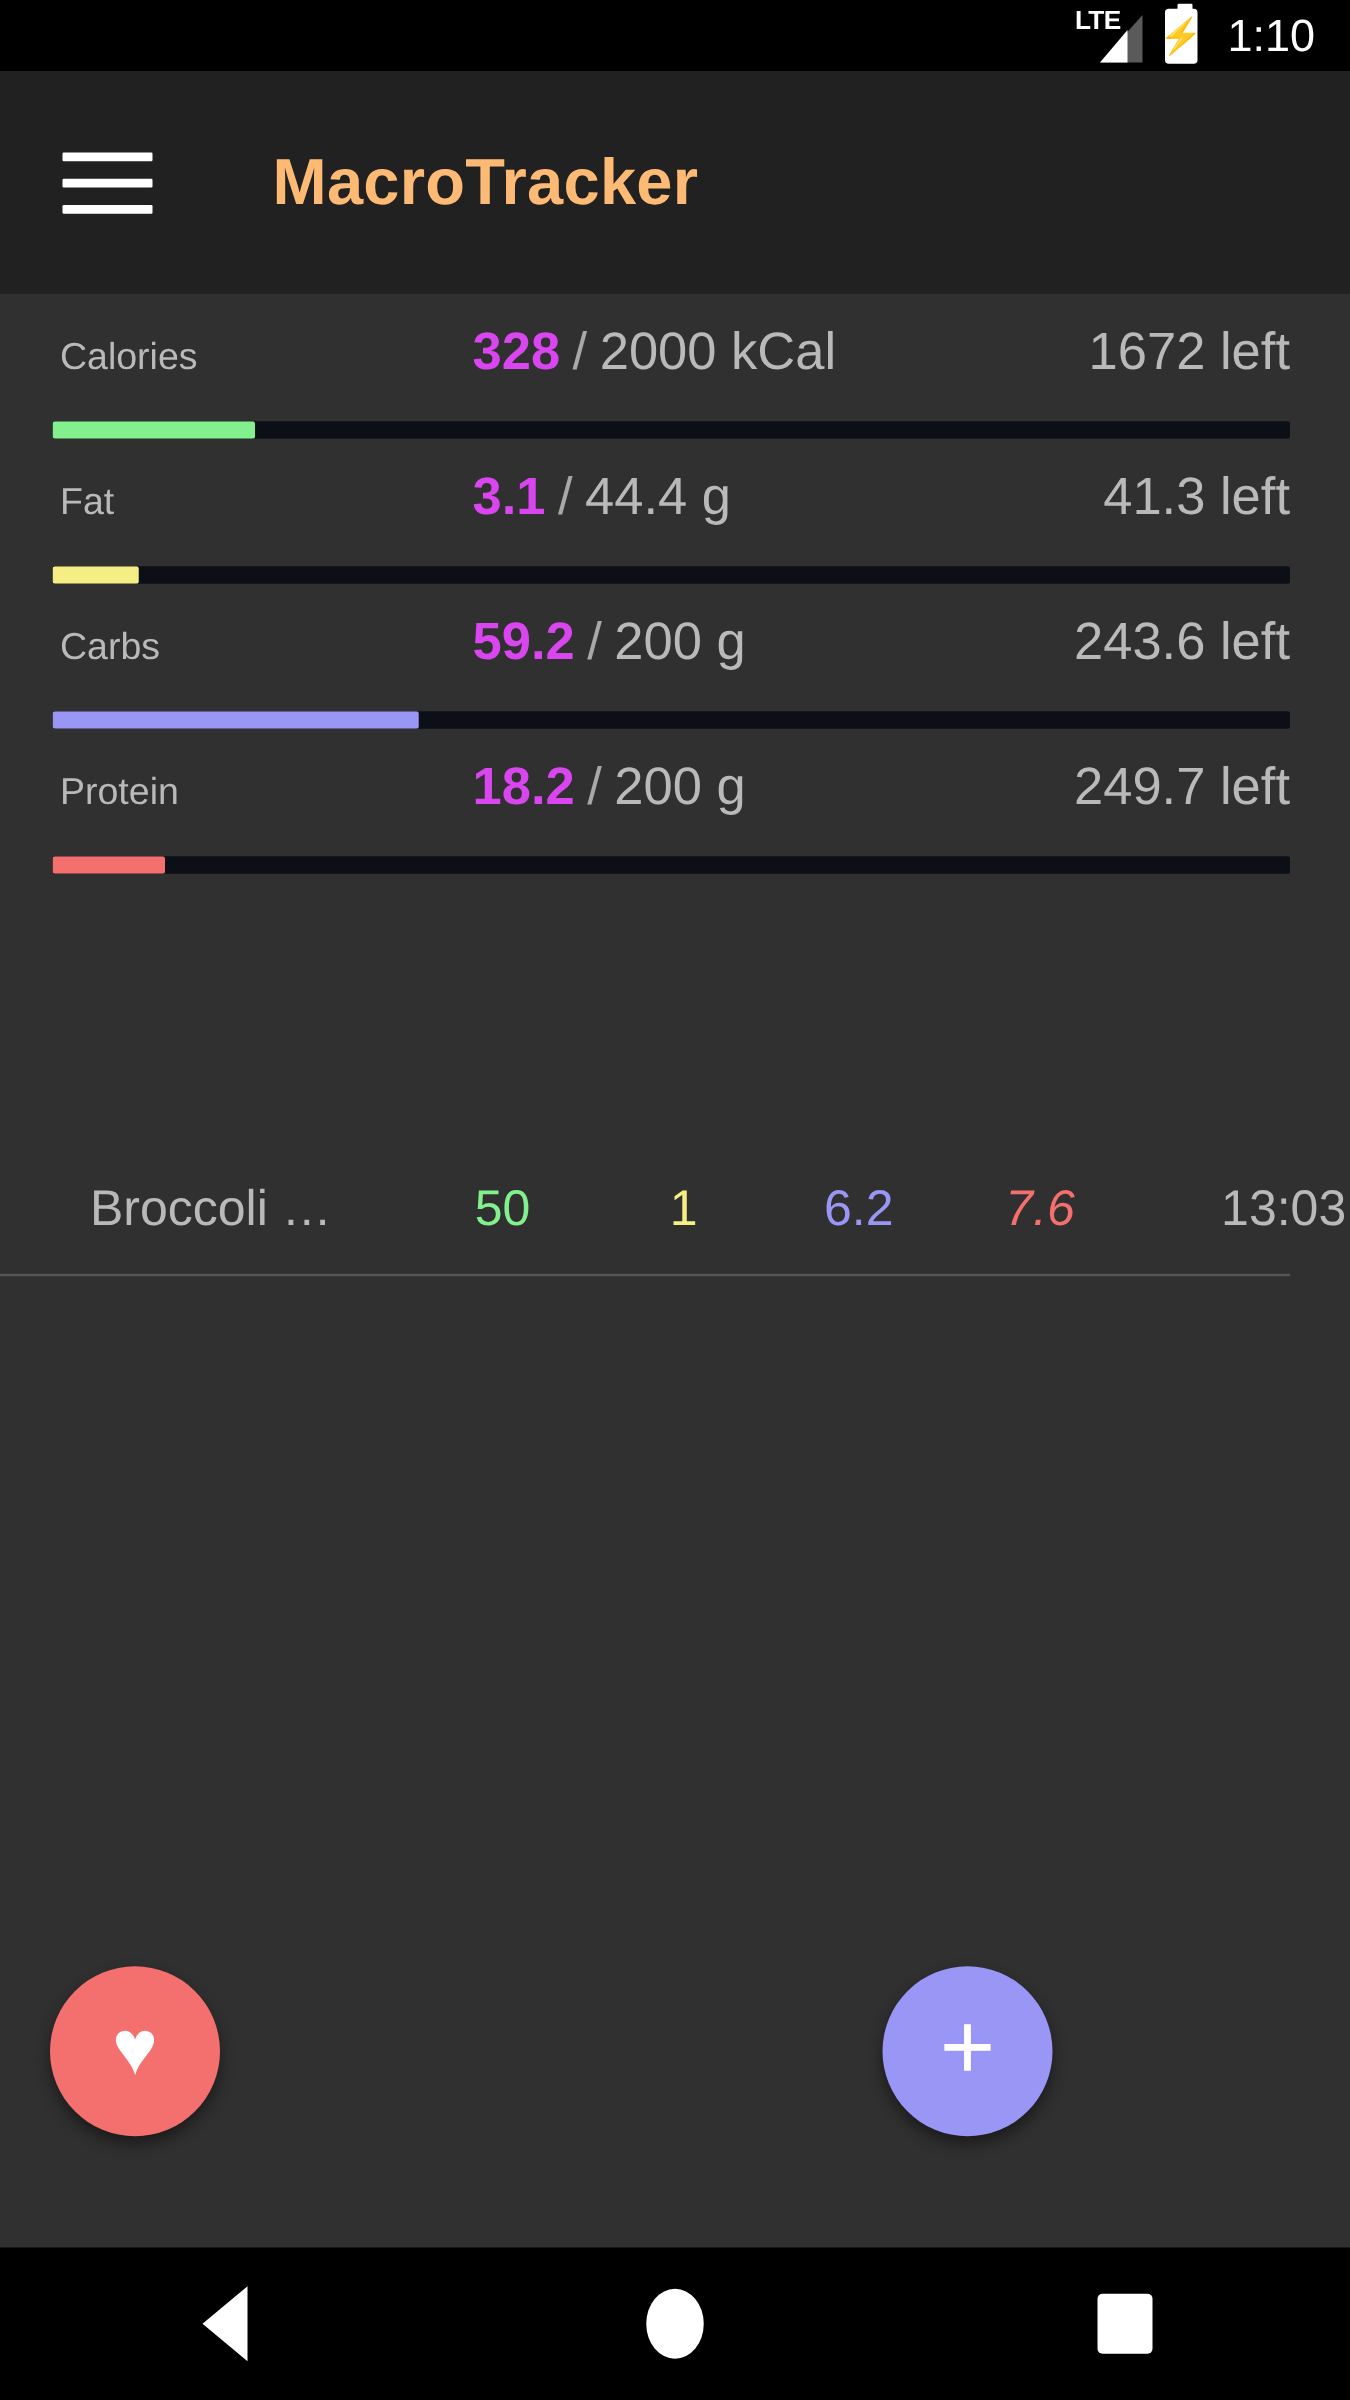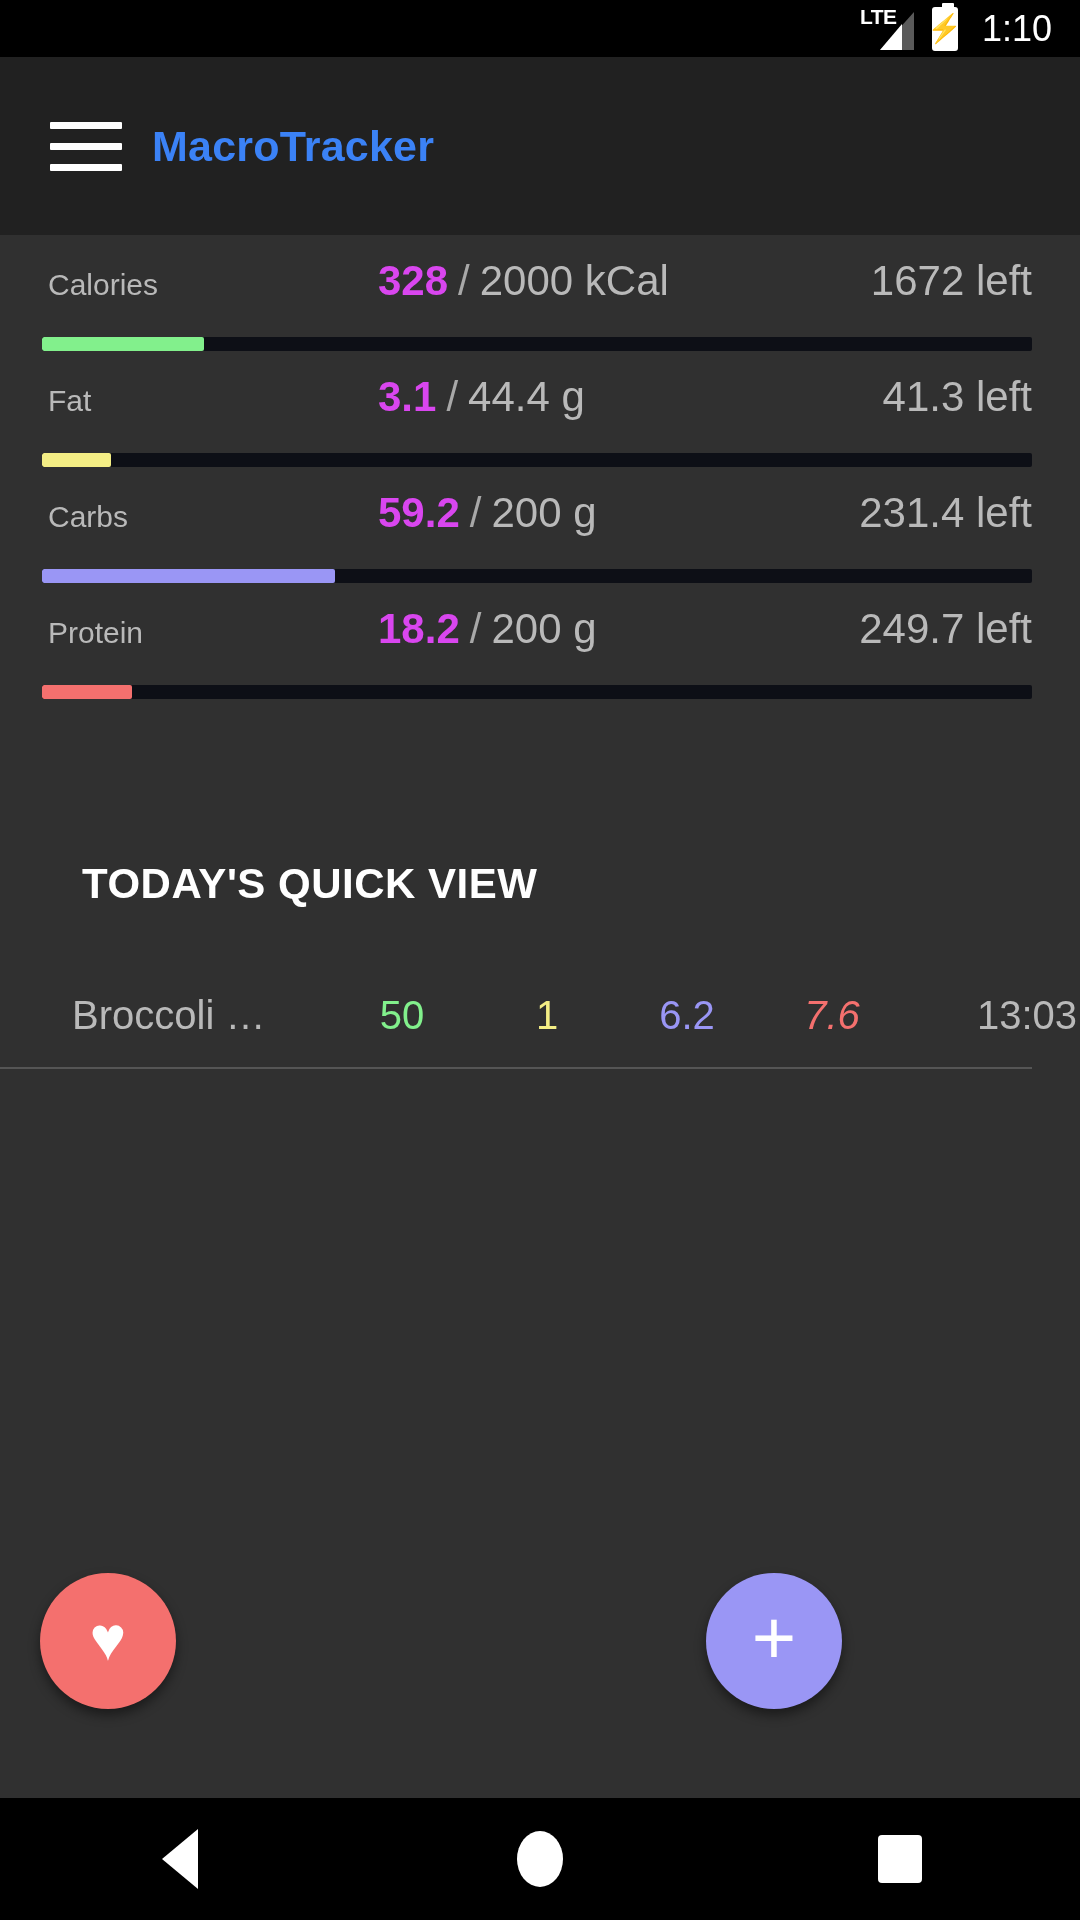--- a/index.html
+++ b/index.html
@@ -128,23 +128,23 @@
     cursor: pointer;
   }
   #menu-button span {
     display: block;
     height: 7px;
     width: 100%;
     background: #ffffff;
     border-radius: 1px;
   }
   #app-title {
-    margin-left: 30px;
-    color: #3b82f6;
-    font-size: 43px;
+    margin-left: 96px;
+    color: #fdba74;
+    font-size: 52px;
     font-weight: bold;
     letter-spacing: 0.2px;
   }
 
   
   #macro-summary {
     position: absolute;
     top: 235px; left: 0;
     width: 1080px;
   }
@@ -377,21 +377,21 @@
     </div>
 
     <div class="macro-row">
       <div class="macro-line">
         <div class="macro-name">Carbs</div>
         <div class="macro-values">
           <span class="macro-current">59.2</span>
           <span class="macro-sep">/</span>
           <span class="macro-goal">200 g</span>
         </div>
-        <div class="macro-left">231.4 left</div>
+        <div class="macro-left">243.6 left</div>
       </div>
       <div class="progress-track">
         <div class="progress-fill" style="width: 29.6%; background: rgb(154, 150, 245);"></div>
       </div>
     </div>
 
     <div class="macro-row">
       <div class="macro-line">
         <div class="macro-name">Protein</div>
         <div class="macro-values">
@@ -402,21 +402,20 @@
         <div class="macro-left">249.7 left</div>
       </div>
       <div class="progress-track">
         <div class="progress-fill" style="width: 9.1%; background: rgb(244, 112, 110);"></div>
       </div>
     </div>
 
   </div>
 
   <div id="quick-view">
-    <div id="quick-view-title">TODAY'S QUICK VIEW</div>
     <div id="food-list">
 
 
       <div class="food-row">
         <div class="food-name">Broccoli …</div>
         <div class="food-cell cell-cal" style="color: rgb(130, 240, 140);">50</div>
         <div class="food-cell cell-fat" style="color: rgb(244, 238, 133);">1</div>
         <div class="food-cell cell-carb" style="color: rgb(154, 150, 245);">6.2</div>
         <div class="food-cell cell-prot" style="color: rgb(244, 112, 110); font-style: italic;">7.6</div>
         <div class="food-cell cell-time">13:03</div>

